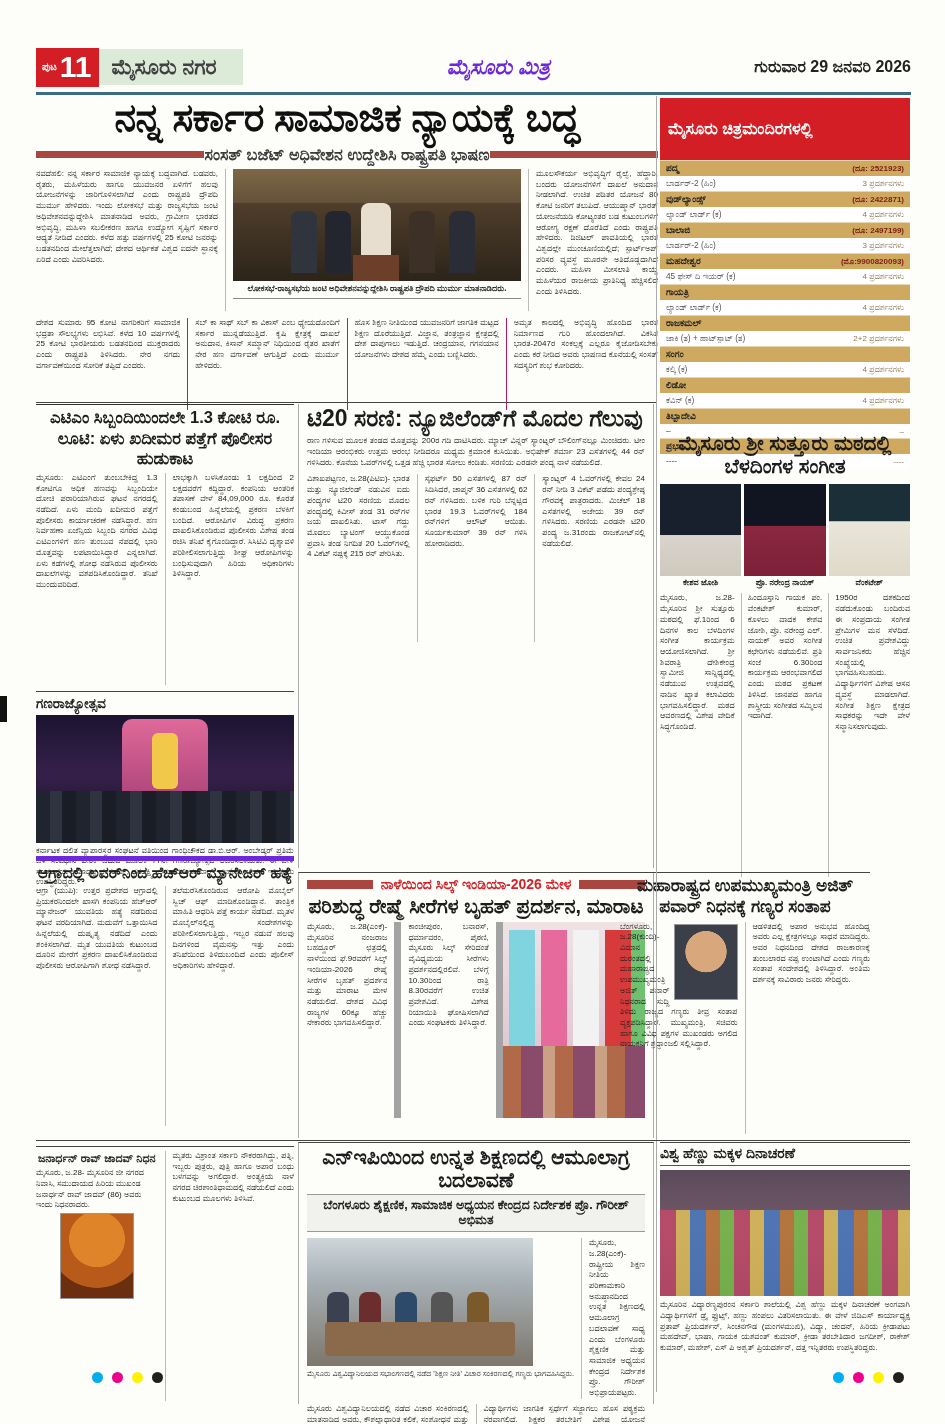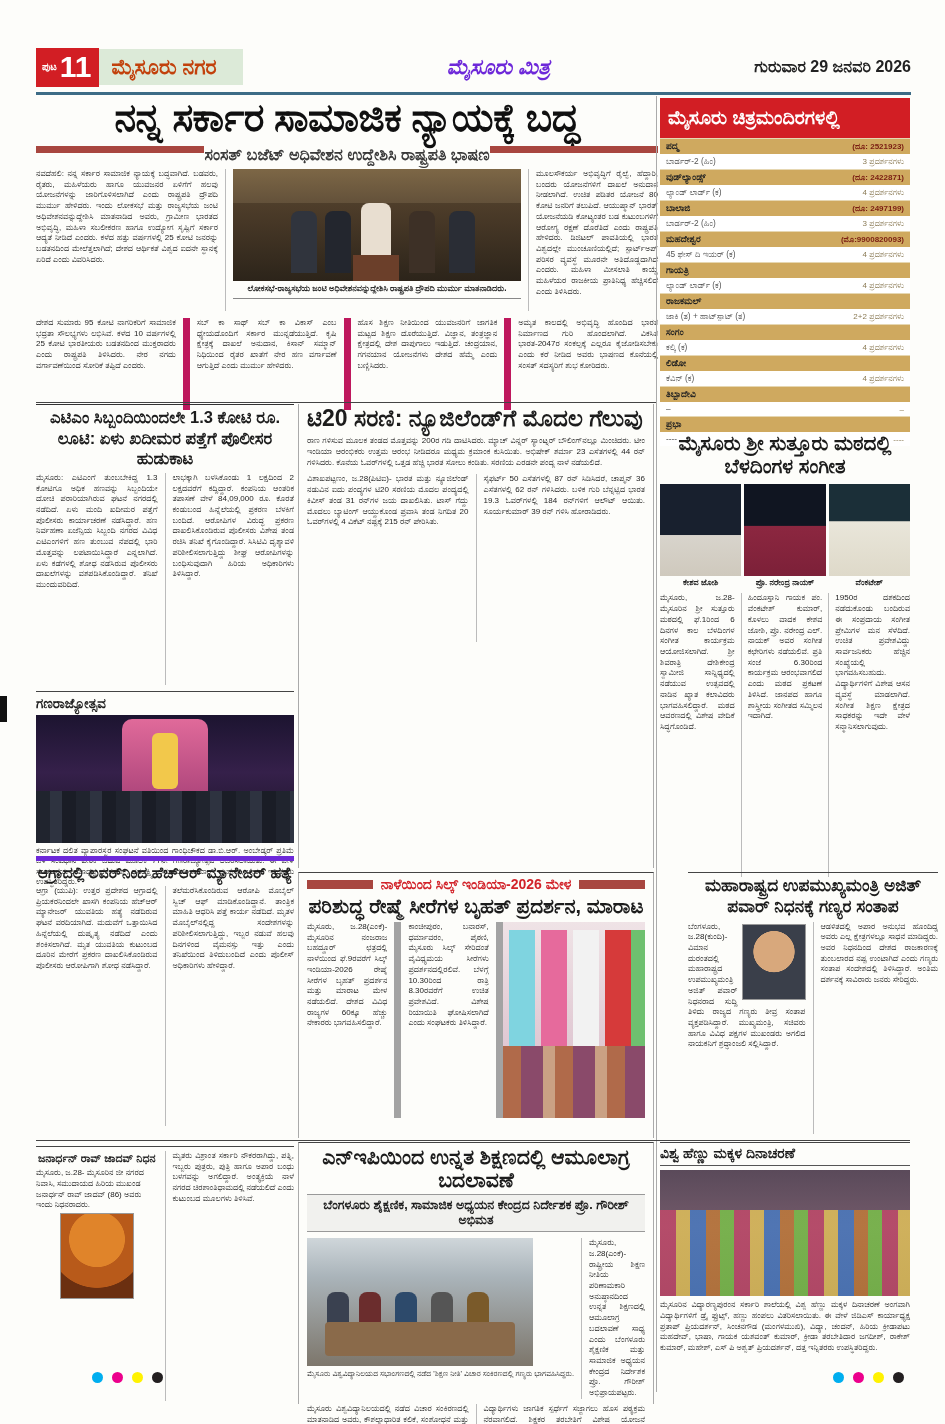--- a/index.html
+++ b/index.html
@@ -5,57 +5,57 @@
   html,body{margin:0;padding:0;background:#9a9a9a;}
   .page{position:relative;width:945px;height:1424px;background:#fdfdfa;margin:0 auto;
         font-family:"Liberation Sans","DejaVu Sans",sans-serif;color:#1c1c1c;overflow:hidden;}
   .b{position:absolute;}
   
   .hdr{left:36px;top:46px;right:34px;height:42px;display:flex;align-items:center;}
   .pgbadge{display:flex;align-items:center;background:#d21e24;color:#fff;padding:1px 8px 2px 6px;height:36px;}
   .pgbadge .pl{font-size:10px;font-weight:bold;margin-right:3px;}
   .pgbadge .pn{font-size:30px;font-weight:bold;line-height:1;}
   .section{background:#dcead8;height:36px;display:flex;align-items:center;padding:0 26px 0 12px;
-           font-size:21px;font-weight:bold;color:#c2410c;}
+           font-size:21px;font-weight:bold;color:#404040;}
   .masthead{flex:1;text-align:center;color:#6d28d9;font-weight:bold;font-style:italic;font-size:21px;}
   .dateline{font-size:16px;font-weight:bold;color:#222;}
   .toprule{left:36px;right:34px;top:92px;height:3px;background:#3d6c86;}
   
   .hline{background:#444;height:1px;}
   .vline{background:#aaa;width:1px;}
   .bcol{font-size:8px;line-height:1.34;text-align:justify;color:#222;overflow:hidden;}
   .cap{font-size:8.5px;font-weight:bold;color:#222;text-align:center;line-height:1.3;}
   .ph{position:relative;overflow:hidden;background:#555;}
   
   .lead{left:36px;top:98px;width:622px;height:304px;}
   .lead h1{margin:0;font-size:39px;line-height:1.05;text-align:center;font-weight:bold;color:#101010;letter-spacing:-.5px;}
-  .subrow{display:flex;align-items:flex-start;margin:7px 0 5px;}
+  .subrow{display:flex;align-items:center;margin:7px 0 5px;}
   .subrow .bar{flex:1;height:7px;background:#a8463f;}
   .subrow .subtxt{font-size:16px;font-weight:bold;color:#3a3a3a;white-space:nowrap;}
   .lead-main{display:flex;gap:7px;height:142px;}
   .lead-main>div+div{border-left:1px solid #bbb;padding-left:7px;}
   .lead-left{width:182px;}
   .lead-photo-wrap{width:288px;}
   .lead-right{flex:1;}
   .ph-parl{width:100%;height:112px;background:linear-gradient(180deg,#5d4a33 0%,#4a3a28 40%,#2c241a 100%);}
   .ph-parl .wall{position:absolute;left:0;top:0;right:0;height:34px;background:linear-gradient(180deg,#7d6746,#63513a);}
   .ph-parl .fig{position:absolute;bottom:8px;width:26px;height:62px;border-radius:8px 8px 0 0;background:#1d1d22;}
   .ph-parl .fig.c{background:#e8ded0;left:128px;height:70px;width:30px;}
   .ph-parl .fig.r1{left:58px;background:#30343d;}
   .ph-parl .fig.r2{left:92px;background:#23262e;}
   .ph-parl .fig.r3{left:176px;background:#3d3026;}
   .ph-parl .fig.r4{left:216px;background:#2a2d35;}
   .ph-parl .pod{position:absolute;left:120px;bottom:0;width:46px;height:26px;background:#6b3f2a;}
   .lead-caption{margin-top:3px;border-bottom:1px solid #888;padding-bottom:3px;font-size:8.2px;font-weight:bold;text-align:center;line-height:1.3;}
   .lead-band{display:flex;gap:7px;margin-top:7px;height:92px;}
-  .lead-band>div+div{border-left:7px solid #be185d;padding-left:7px;}
+  .lead-band>div+div{border-left:1px solid #be185d;padding-left:7px;}
   .lead-band .bcol{flex:1;}
   
   .cinema{left:660px;top:98px;width:250px;}
-  .cinema .chead{background:#d21e24;color:#fff;font-weight:bold;font-size:19px;padding:9px 8px;}
+  .cinema .chead{background:#d21e24;color:#fff;font-weight:bold;font-size:16px;padding:22px 8px;}
   .trow{display:flex;justify-content:space-between;align-items:center;background:#cfa95f;padding:2px 6px;border-top:1px solid #e6d7b2;}
   .trow .tname{font-size:9px;font-weight:bold;color:#222;}
   .trow .tphone{font-size:8px;font-weight:bold;color:#7a1d12;}
   .frow{display:flex;justify-content:space-between;align-items:center;background:#fff;padding:2px 6px;}
   .frow .fname{font-size:8.3px;color:#555;}
   .frow .fshows{font-size:8px;color:#8a7a55;}
   
   .music{left:660px;top:432px;width:250px;height:436px;}
   .music h2{margin:0;font-size:20px;line-height:1.15;text-align:center;font-weight:bold;}
   .mphotos{display:flex;gap:3px;margin-top:6px;}
@@ -121,21 +121,21 @@
   .ph-silk{width:148px;height:196px;background:linear-gradient(180deg,#efe3e6 0%,#e3cdd6 50%,#d8bccb 100%);border-left:1px solid #bbb;}
   .ph-silk .s{position:absolute;top:8px;width:26px;height:120px;}
   .ph-silk .s1{left:6px;background:#7fd4e0;}
   .ph-silk .s2{left:38px;background:#e66a9c;}
   .ph-silk .s3{left:70px;background:#f2f2f2;}
   .ph-silk .s4{left:102px;background:#d63a3a;}
   .ph-silk .s5{left:128px;background:#6fc06f;width:16px;}
   .ph-silk .women{position:absolute;left:0;right:0;bottom:0;height:72px;
       background:repeating-linear-gradient(90deg,#b06a4a 0 18px,#8a4a6a 18px 40px,#caa184 40px 52px);}
   
-  .pawar{left:688px;top:872px;width:250px;height:266px;}
+  .pawar{left:620px;top:872px;width:250px;height:266px;}
   .pawar h2{margin:2px 0 4px;font-size:17px;font-weight:bold;text-align:center;line-height:1.25;}
   .pawar .twocol{height:212px;}
   .ph-pawar{width:62px;height:74px;float:right;margin:2px 0 2px 4px;
       background:radial-gradient(circle at 50% 36%,#d8a87c 0 36%,#3a3f4a 37% 100%);border:1px solid #999;}
   
   .jadhav{left:36px;top:1146px;width:258px;}
   .jadhav .twocol{height:250px;}
   .jadhav h3{margin:0 0 3px;font-size:11px;font-weight:bold;text-align:center;line-height:1.3;}
   .ph-jad{width:72px;height:84px;margin:2px auto 3px;background:radial-gradient(circle at 50% 30%,#e0842a 0 40%,#b85a1a 41% 70%,#6b2f10 71% 100%);border:1px solid #999;}
   
@@ -375,20 +375,21 @@
 
   <div class="b cricket">
     <h2>ಟಿ20 ಸರಣಿ: ನ್ಯೂಜಿಲೆಂಡ್‌ಗೆ ಮೊದಲ ಗೆಲುವು</h2>
     <div class="main">
       <div class="side bcol">ರಾಣ ಗಳಿಸುವ ಮೂಲಕ ತಂಡದ ಮೊತ್ತವನ್ನು 200ರ ಗಡಿ ದಾಟಿಸಿದರು. ಮ್ಯಾಚ್ ವಿನ್ನರ್ ಸ್ಯಾಂಟ್ನರ್ ಬೌಲಿಂಗ್‌ನಲ್ಲೂ ಮಿಂಚಿದರು. ಟೀಂ ಇಂಡಿಯಾ ಆರಂಭಿಕರು ಉತ್ತಮ ಆರಂಭ ನೀಡಿದರೂ ಮಧ್ಯಮ ಕ್ರಮಾಂಕ ಕುಸಿಯಿತು. ಅಭಿಷೇಕ್ ಶರ್ಮಾ 23 ಎಸೆತಗಳಲ್ಲಿ 44 ರನ್ ಗಳಿಸಿದರು. ಕೊನೆಯ ಓವರ್‌ಗಳಲ್ಲಿ ಒತ್ತಡ ಹೆಚ್ಚಿ ಭಾರತ ಸೋಲು ಕಂಡಿತು. ಸರಣಿಯ ಎರಡನೇ ಪಂದ್ಯ ನಾಳೆ ನಡೆಯಲಿದೆ.</div>
     </div>
     <div class="bottom">
 
     <div class="bcol">ವಿಶಾಖಪಟ್ಟಣಂ, ಜ.28(ಪಿಟಿಐ)- ಭಾರತ ಮತ್ತು ನ್ಯೂಜಿಲೆಂಡ್ ನಡುವಿನ ಐದು ಪಂದ್ಯಗಳ ಟಿ20 ಸರಣಿಯ ಮೊದಲ ಪಂದ್ಯದಲ್ಲಿ ಕಿವೀಸ್ ತಂಡ 31 ರನ್‌ಗಳ ಜಯ ದಾಖಲಿಸಿತು. ಟಾಸ್ ಗೆದ್ದು ಮೊದಲು ಬ್ಯಾಟಿಂಗ್ ಆಯ್ದುಕೊಂಡ ಪ್ರವಾಸಿ ತಂಡ ನಿಗದಿತ 20 ಓವರ್‌ಗಳಲ್ಲಿ 4 ವಿಕೆಟ್ ನಷ್ಟಕ್ಕೆ 215 ರನ್ ಪೇರಿಸಿತು.</div>
         <div class="bcol">ಸೈಫರ್ಟ್ 50 ಎಸೆತಗಳಲ್ಲಿ 87 ರನ್ ಸಿಡಿಸಿದರೆ, ಚಾಪ್ಮನ್ 36 ಎಸೆತಗಳಲ್ಲಿ 62 ರನ್ ಗಳಿಸಿದರು. ಬಳಿಕ ಗುರಿ ಬೆನ್ನಟ್ಟಿದ ಭಾರತ 19.3 ಓವರ್‌ಗಳಲ್ಲಿ 184 ರನ್‌ಗಳಿಗೆ ಆಲೌಟ್ ಆಯಿತು. ಸೂರ್ಯಕುಮಾರ್ 39 ರನ್ ಗಳಿಸಿ ಹೋರಾಡಿದರು.</div>
+        <div class="bcol">ಸ್ಯಾಂಟ್ನರ್ 4 ಓವರ್‌ಗಳಲ್ಲಿ ಕೇವಲ 24 ರನ್ ನೀಡಿ 3 ವಿಕೆಟ್ ಪಡೆದು ಪಂದ್ಯಶ್ರೇಷ್ಠ ಗೌರವಕ್ಕೆ ಪಾತ್ರರಾದರು. ಮಿಚೆಲ್ 18 ಎಸೆತಗಳಲ್ಲಿ ಅಜೇಯ 39 ರನ್ ಗಳಿಸಿದರು. ಸರಣಿಯ ಎರಡನೇ ಟಿ20 ಪಂದ್ಯ ಜ.31ರಂದು ರಾಜಕೋಟ್‌ನಲ್ಲಿ ನಡೆಯಲಿದೆ.</div>
       </div>
   </div>
 
   <div class="b agra" style="border-top:5px solid #6d28d9;">
     <h2>ಆಗ್ರಾದಲ್ಲಿ ಲವರ್‌ನಿಂದ ಹೆಚ್‌ಆರ್ ಮ್ಯಾನೇಜರ್ ಹತ್ಯೆ</h2>
     <div class="twocol">
 
     <div class="bcol">ಆಗ್ರಾ (ಯುಪಿ): ಉತ್ತರ ಪ್ರದೇಶದ ಆಗ್ರಾದಲ್ಲಿ ಪ್ರಿಯಕರನಿಂದಲೇ ಖಾಸಗಿ ಕಂಪನಿಯ ಹೆಚ್‌ಆರ್ ಮ್ಯಾನೇಜರ್ ಯುವತಿಯ ಹತ್ಯೆ ನಡೆದಿರುವ ಘಟನೆ ವರದಿಯಾಗಿದೆ. ಮದುವೆಗೆ ಒತ್ತಾಯಿಸಿದ ಹಿನ್ನೆಲೆಯಲ್ಲಿ ದುಷ್ಕೃತ್ಯ ನಡೆದಿದೆ ಎಂದು ಶಂಕಿಸಲಾಗಿದೆ. ಮೃತ ಯುವತಿಯ ಕುಟುಂಬದ ದೂರಿನ ಮೇರೆಗೆ ಪ್ರಕರಣ ದಾಖಲಿಸಿಕೊಂಡಿರುವ ಪೊಲೀಸರು ಆರೋಪಿಗಾಗಿ ಶೋಧ ನಡೆಸಿದ್ದಾರೆ.</div>
         <div class="bcol">ತಲೆಮರೆಸಿಕೊಂಡಿರುವ ಆರೋಪಿ ಮೊಬೈಲ್ ಸ್ವಿಚ್ ಆಫ್ ಮಾಡಿಕೊಂಡಿದ್ದಾನೆ. ತಾಂತ್ರಿಕ ಮಾಹಿತಿ ಆಧರಿಸಿ ಪತ್ತೆ ಕಾರ್ಯ ನಡೆದಿದೆ. ಮೃತಳ ಮೊಬೈಲ್‌ನಲ್ಲಿದ್ದ ಸಂದೇಶಗಳನ್ನು ಪರಿಶೀಲಿಸಲಾಗುತ್ತಿದ್ದು, ಇಬ್ಬರ ನಡುವೆ ಹಲವು ದಿನಗಳಿಂದ ವೈಮನಸ್ಸು ಇತ್ತು ಎಂದು ತನಿಖೆಯಿಂದ ತಿಳಿದುಬಂದಿದೆ ಎಂದು ಪೊಲೀಸ್ ಅಧಿಕಾರಿಗಳು ಹೇಳಿದ್ದಾರೆ.</div>
       </div>

